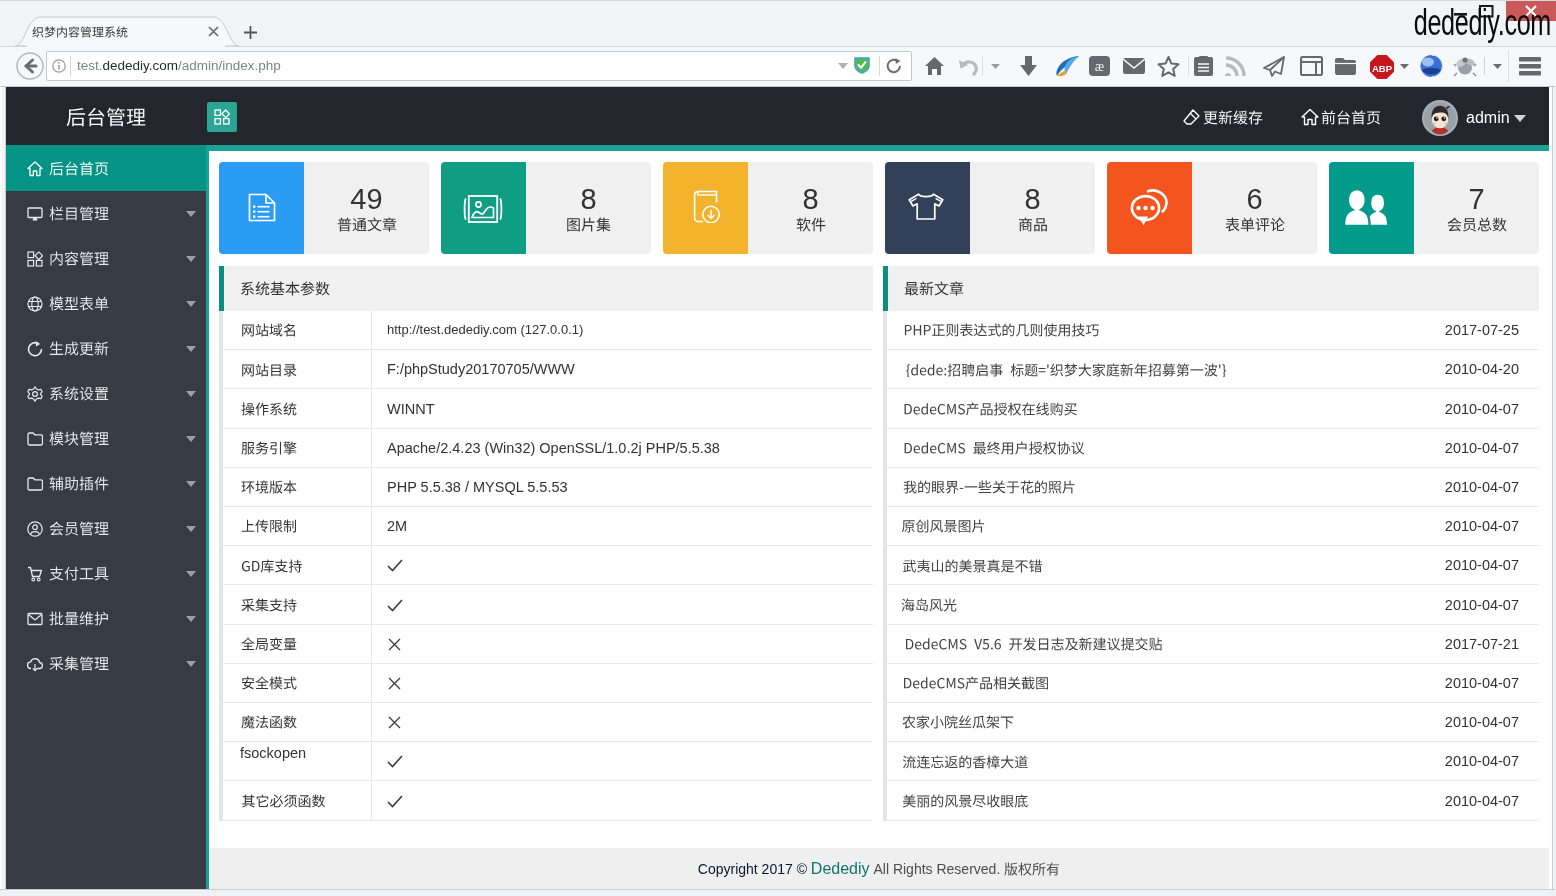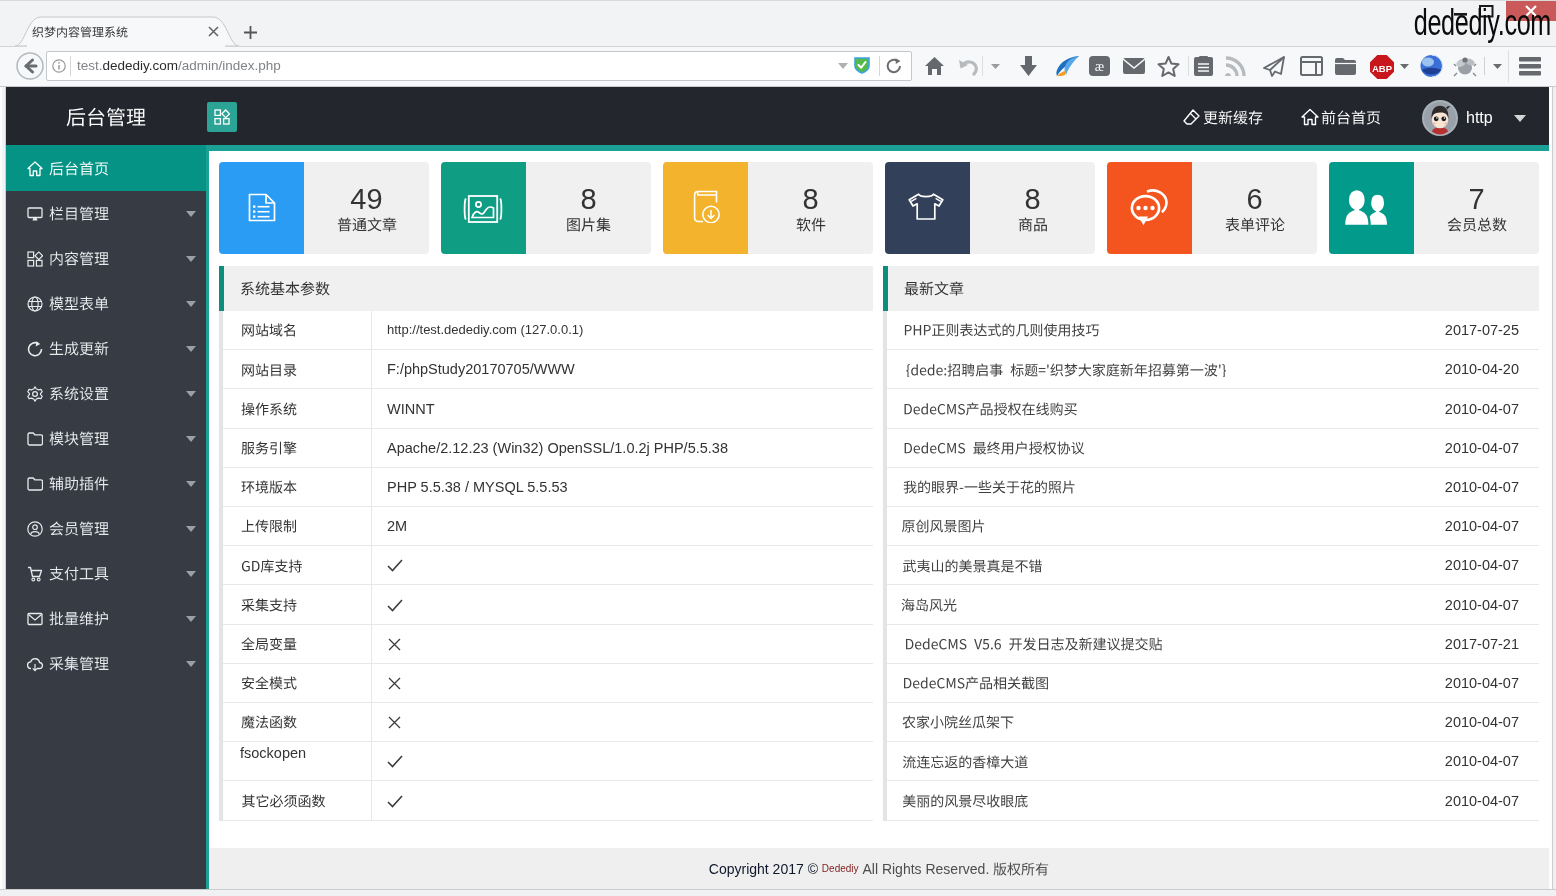--- a/index.html
+++ b/index.html
@@ -406,21 +406,21 @@
     <ellipse cx="18" cy="19" rx="8.3" ry="9.2" fill="#f7e4d2"></ellipse>
     <path d="M9.7,19.5 C8.6,10 13,5.8 18,5.8 C23,5.8 27.4,10 26.3,19.5 C26,14.5 23.5,12.3 18,12.6 C12.5,12.9 10,14.8 9.7,19.5 Z" fill="#302b2b"></path>
     <path d="M24,7.5 C25.5,6 27,5.5 28.5,6.5 C27,7 26,8 25.5,9.5 Z" fill="#302b2b"></path>
     <circle cx="14.2" cy="18.8" r="2.4" fill="#1a1a1a"></circle>
     <circle cx="21.8" cy="18.8" r="2.4" fill="#1a1a1a"></circle>
     <circle cx="14.9" cy="18" r="0.8" fill="#fff"></circle>
     <circle cx="22.5" cy="18" r="0.8" fill="#fff"></circle>
     <ellipse cx="12.2" cy="23.5" rx="1.5" ry="0.9" fill="#f0b9af"></ellipse>
     <ellipse cx="23.8" cy="23.5" rx="1.5" ry="0.9" fill="#f0b9af"></ellipse>
   </svg>
-<div class="abs" style="left:1466px;top:109px;font-size:16px;color:#fff">http</div>
+<div class="abs" style="left:1466px;top:109px;font-size:16px;color:#fff">admin</div>
 <svg class="abs" style="left:1513px;top:114px" width="14" height="9" viewBox="0 0 14 9">
     <path d="M1,1 L7,8 L13,1 Z" fill="#d3d5d7"></path>
   </svg>
 <div class="abs" style="left:6px;top:145px;width:200px;height:46px;background:#049385"></div>
 <svg class="abs" style="left:27px;top:160.5px" width="16" height="16" viewBox="0 0 16 16">
     <path d="M8,1 L15,7.5 H13 V14.5 H9.7 V10 H6.3 V14.5 H3 V7.5 H1 Z" fill="none" stroke="#ffffff" stroke-width="1.3" stroke-linejoin="round"></path>
   </svg>
 <div class="abs" style="left:49.0px;top:161.0px">
     <svg class="zt" style="width:60.0px;height:15px" viewBox="0 -880 4000 1000" fill="#ffffff">
       <use href="#u540e" x="0"></use>
@@ -740,21 +740,21 @@
 <div class="abs" style="left:387px;top:400.5px;font-size:14.5px;color:#333">WINNT</div>
 <div class="abs" style="left:223px;top:466.8px;width:650px;height:1px;background:#e7e8e9"></div>
 <div class="abs" style="left:240.0px;top:440.9px">
     <svg class="zt" style="width:58.0px;height:14px" viewBox="0 -880 4000 1000" fill="#333">
       <use href="#u670d" x="0"></use>
       <use href="#u52a1" x="1000"></use>
       <use href="#u5f15" x="2000"></use>
       <use href="#u64ce" x="3000"></use>
     </svg>
   </div>
-<div class="abs" style="left:387px;top:439.7px;font-size:14.5px;color:#333">Apache/2.12.23 (Win32) OpenSSL/1.0.2j PHP/5.5.38</div>
+<div class="abs" style="left:387px;top:439.7px;font-size:14.5px;color:#333">Apache/2.4.23 (Win32) OpenSSL/1.0.2j PHP/5.5.38</div>
 <div class="abs" style="left:223px;top:506.0px;width:650px;height:1px;background:#e7e8e9"></div>
 <div class="abs" style="left:240.0px;top:480.1px">
     <svg class="zt" style="width:58.0px;height:14px" viewBox="0 -880 4000 1000" fill="#333">
       <use href="#u73af" x="0"></use>
       <use href="#u5883" x="1000"></use>
       <use href="#u7248" x="2000"></use>
       <use href="#u672c" x="3000"></use>
     </svg>
   </div>
 <div class="abs" style="left:387px;top:478.9px;font-size:14.5px;color:#333">PHP 5.5.38 / MYSQL 5.5.53</div>
@@ -1100,21 +1100,21 @@
       <use href="#u5c3d" x="5000"></use>
       <use href="#u6536" x="6000"></use>
       <use href="#u773c" x="7000"></use>
       <use href="#u5e95" x="8000"></use>
     </svg>
   </div>
 <div class="abs" style="left:1398px;top:792.5px;width:121px;text-align:right;font-size:14.5px;color:#333">2010-04-07</div>
 <div class="abs" style="left:209px;top:848px;width:1340px;height:41px;background:#efefef"></div>
 <div class="abs" style="left:209px;top:848px;width:1340px;height:41px;display:flex;align-items:center;justify-content:center">
     <span style="font-size:14px;color:#0f172a">Copyright 2017 ©&nbsp;</span>
-    <span style="font-size:10px;color:#7f1d1d">Dedediy</span>
+    <span style="font-size:16px;color:#0f766e">Dedediy</span>
     <span style="font-size:14px;color:#4d4d4d">&nbsp;All Rights Reserved.&nbsp;</span>
     <svg class="zt" style="width:56.0px;height:14px" viewBox="0 -880 4000 1000" fill="#4d4d4d">
       <use href="#u7248" x="0"></use>
       <use href="#u6743" x="1000"></use>
       <use href="#u6240" x="2000"></use>
       <use href="#u6709" x="3000"></use>
     </svg>
   </div>
 <div class="abs" style="left:0;top:87px;width:6px;height:809px;background:#f2f3f4;border-right:1px solid #cfd0d2;box-shadow:inset 2px 0 0 #fdfdfd"></div>
 <div class="abs" style="left:1549px;top:87px;width:3px;height:809px;background:#fcfdfd"></div>

